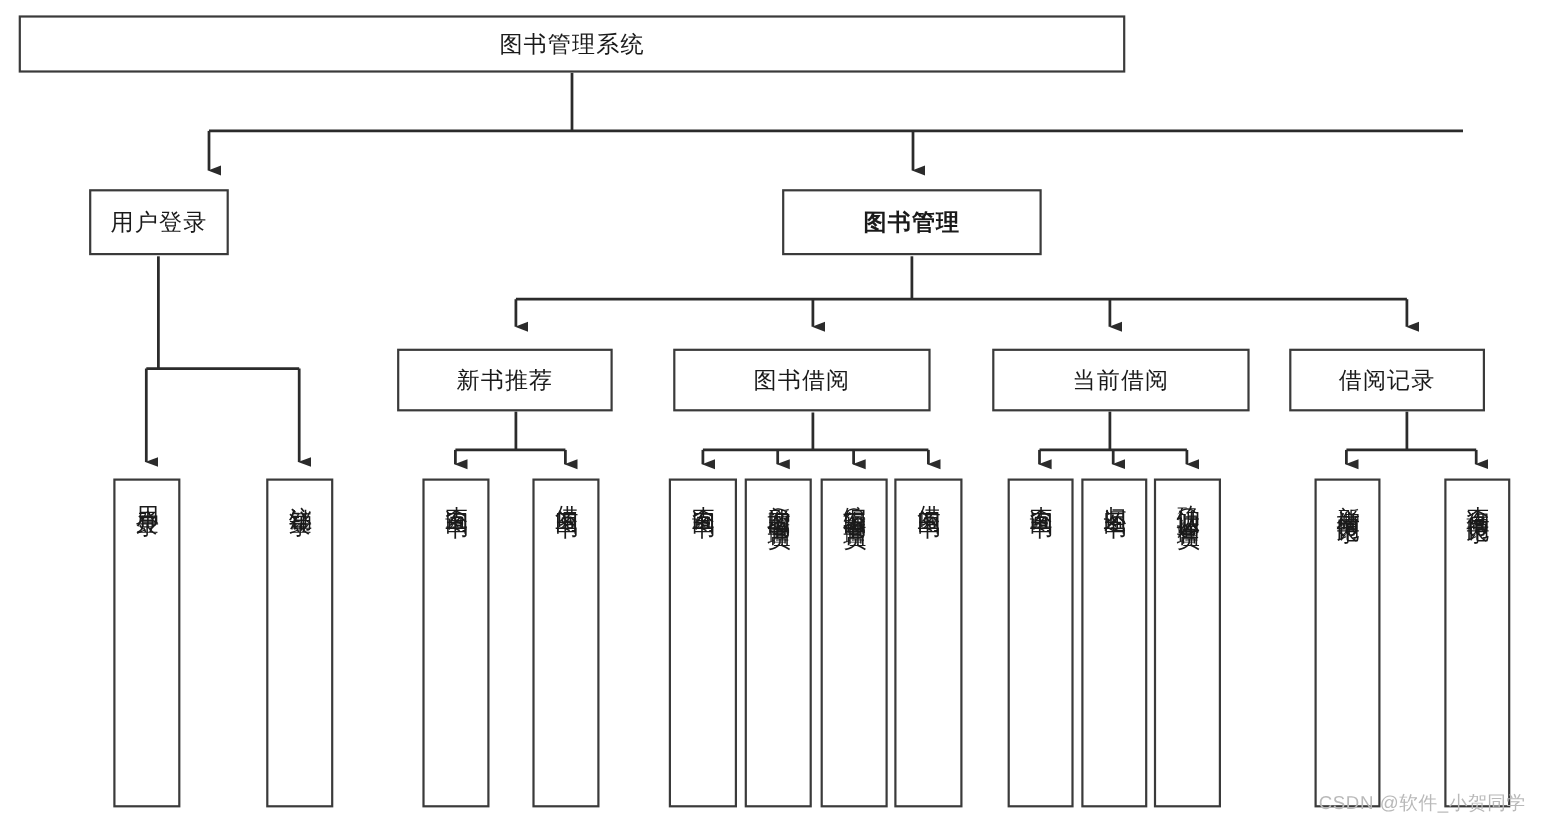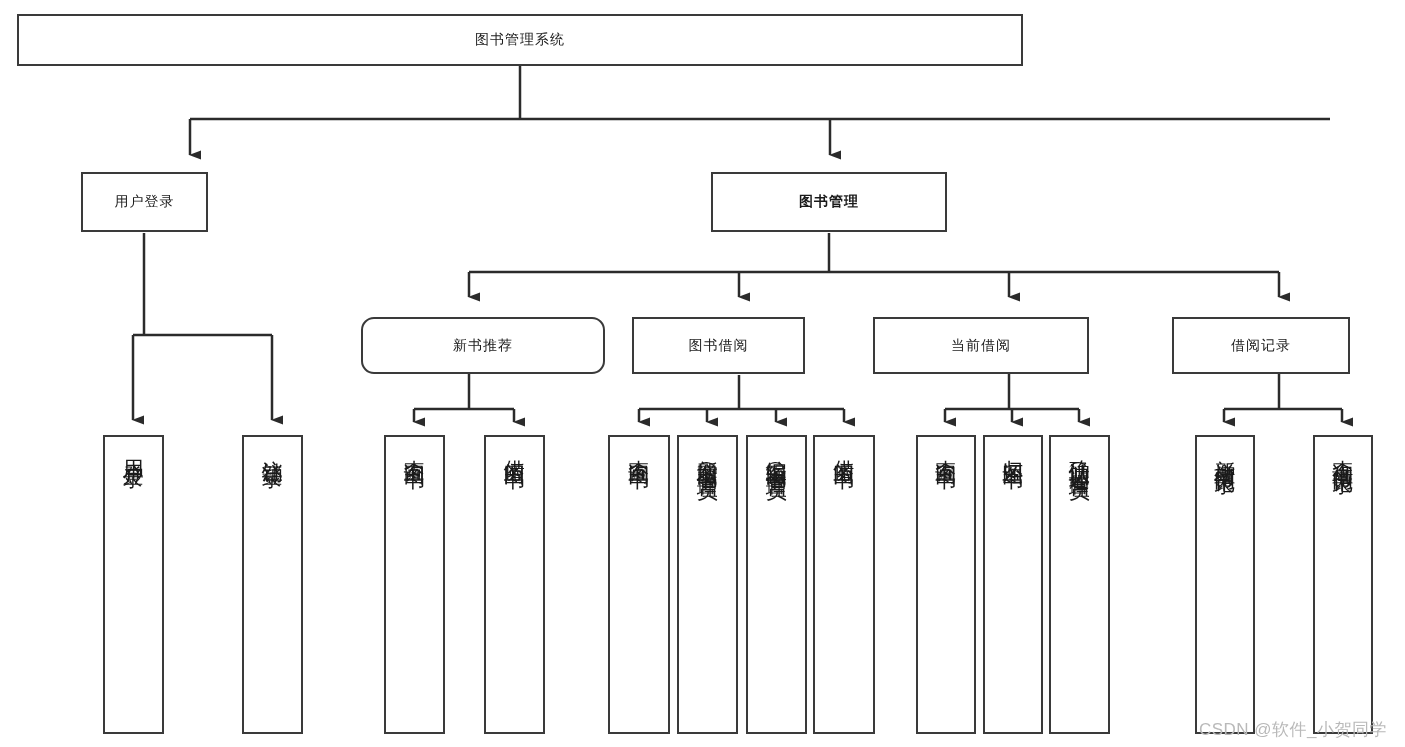--- a/index.html
+++ b/index.html
@@ -29,21 +29,21 @@
     position: absolute;
     box-sizing: border-box;
     border: 2px solid #3a3a3a;
     background: #ffffff;
     display: flex;
     align-items: center;
     justify-content: center;
     color: #1a1a1a;
   }
   .node.horiz {
-    font-size: 14px;
+    font-size: 21px;
     letter-spacing: 1px;
   }
   .node.vert {
     align-items: flex-start;
     justify-content: center;
     padding-top: 6px;
   }
   .node.vert .vtext {
     writing-mode: vertical-rl;
     text-orientation: upright;
@@ -122,27 +122,27 @@
     <span>图书管理系统</span>
   </div>
 
   <div class="node horiz" style="left:81px; top:172px; width:127px; height:60px;">
     <span>用户登录</span>
   </div>
   <div class="node horiz" style="left:711px; top:172px; width:236px; height:60px;font-weight:bold;">
     <span>图书管理</span>
   </div>
 
-  <div class="node horiz" style="left:361px; top:317px; width:244px; height:57px;border-radius:13px;">
+  <div class="node horiz" style="left:361px; top:317px; width:196px; height:57px;">
     <span>新书推荐</span>
   </div>
-  <div class="node horiz" style="left:632px; top:317px; width:173px; height:57px;">
+  <div class="node horiz" style="left:612px; top:317px; width:234px; height:57px;">
     <span>图书借阅</span>
   </div>
-  <div class="node horiz" style="left:873px; top:317px; width:216px; height:57px;">
+  <div class="node horiz" style="left:902px; top:317px; width:234px; height:57px;">
     <span>当前借阅</span>
   </div>
   <div class="node horiz" style="left:1172px; top:317px; width:178px; height:57px;">
     <span>借阅记录</span>
   </div>
 
   <div class="node vert" style="left:103px; top:435px; width:61px; height:299px;">
     <span class="vtext">用户登录</span>
   </div>
   <div class="node vert" style="left:242px; top:435px; width:61px; height:299px;">

